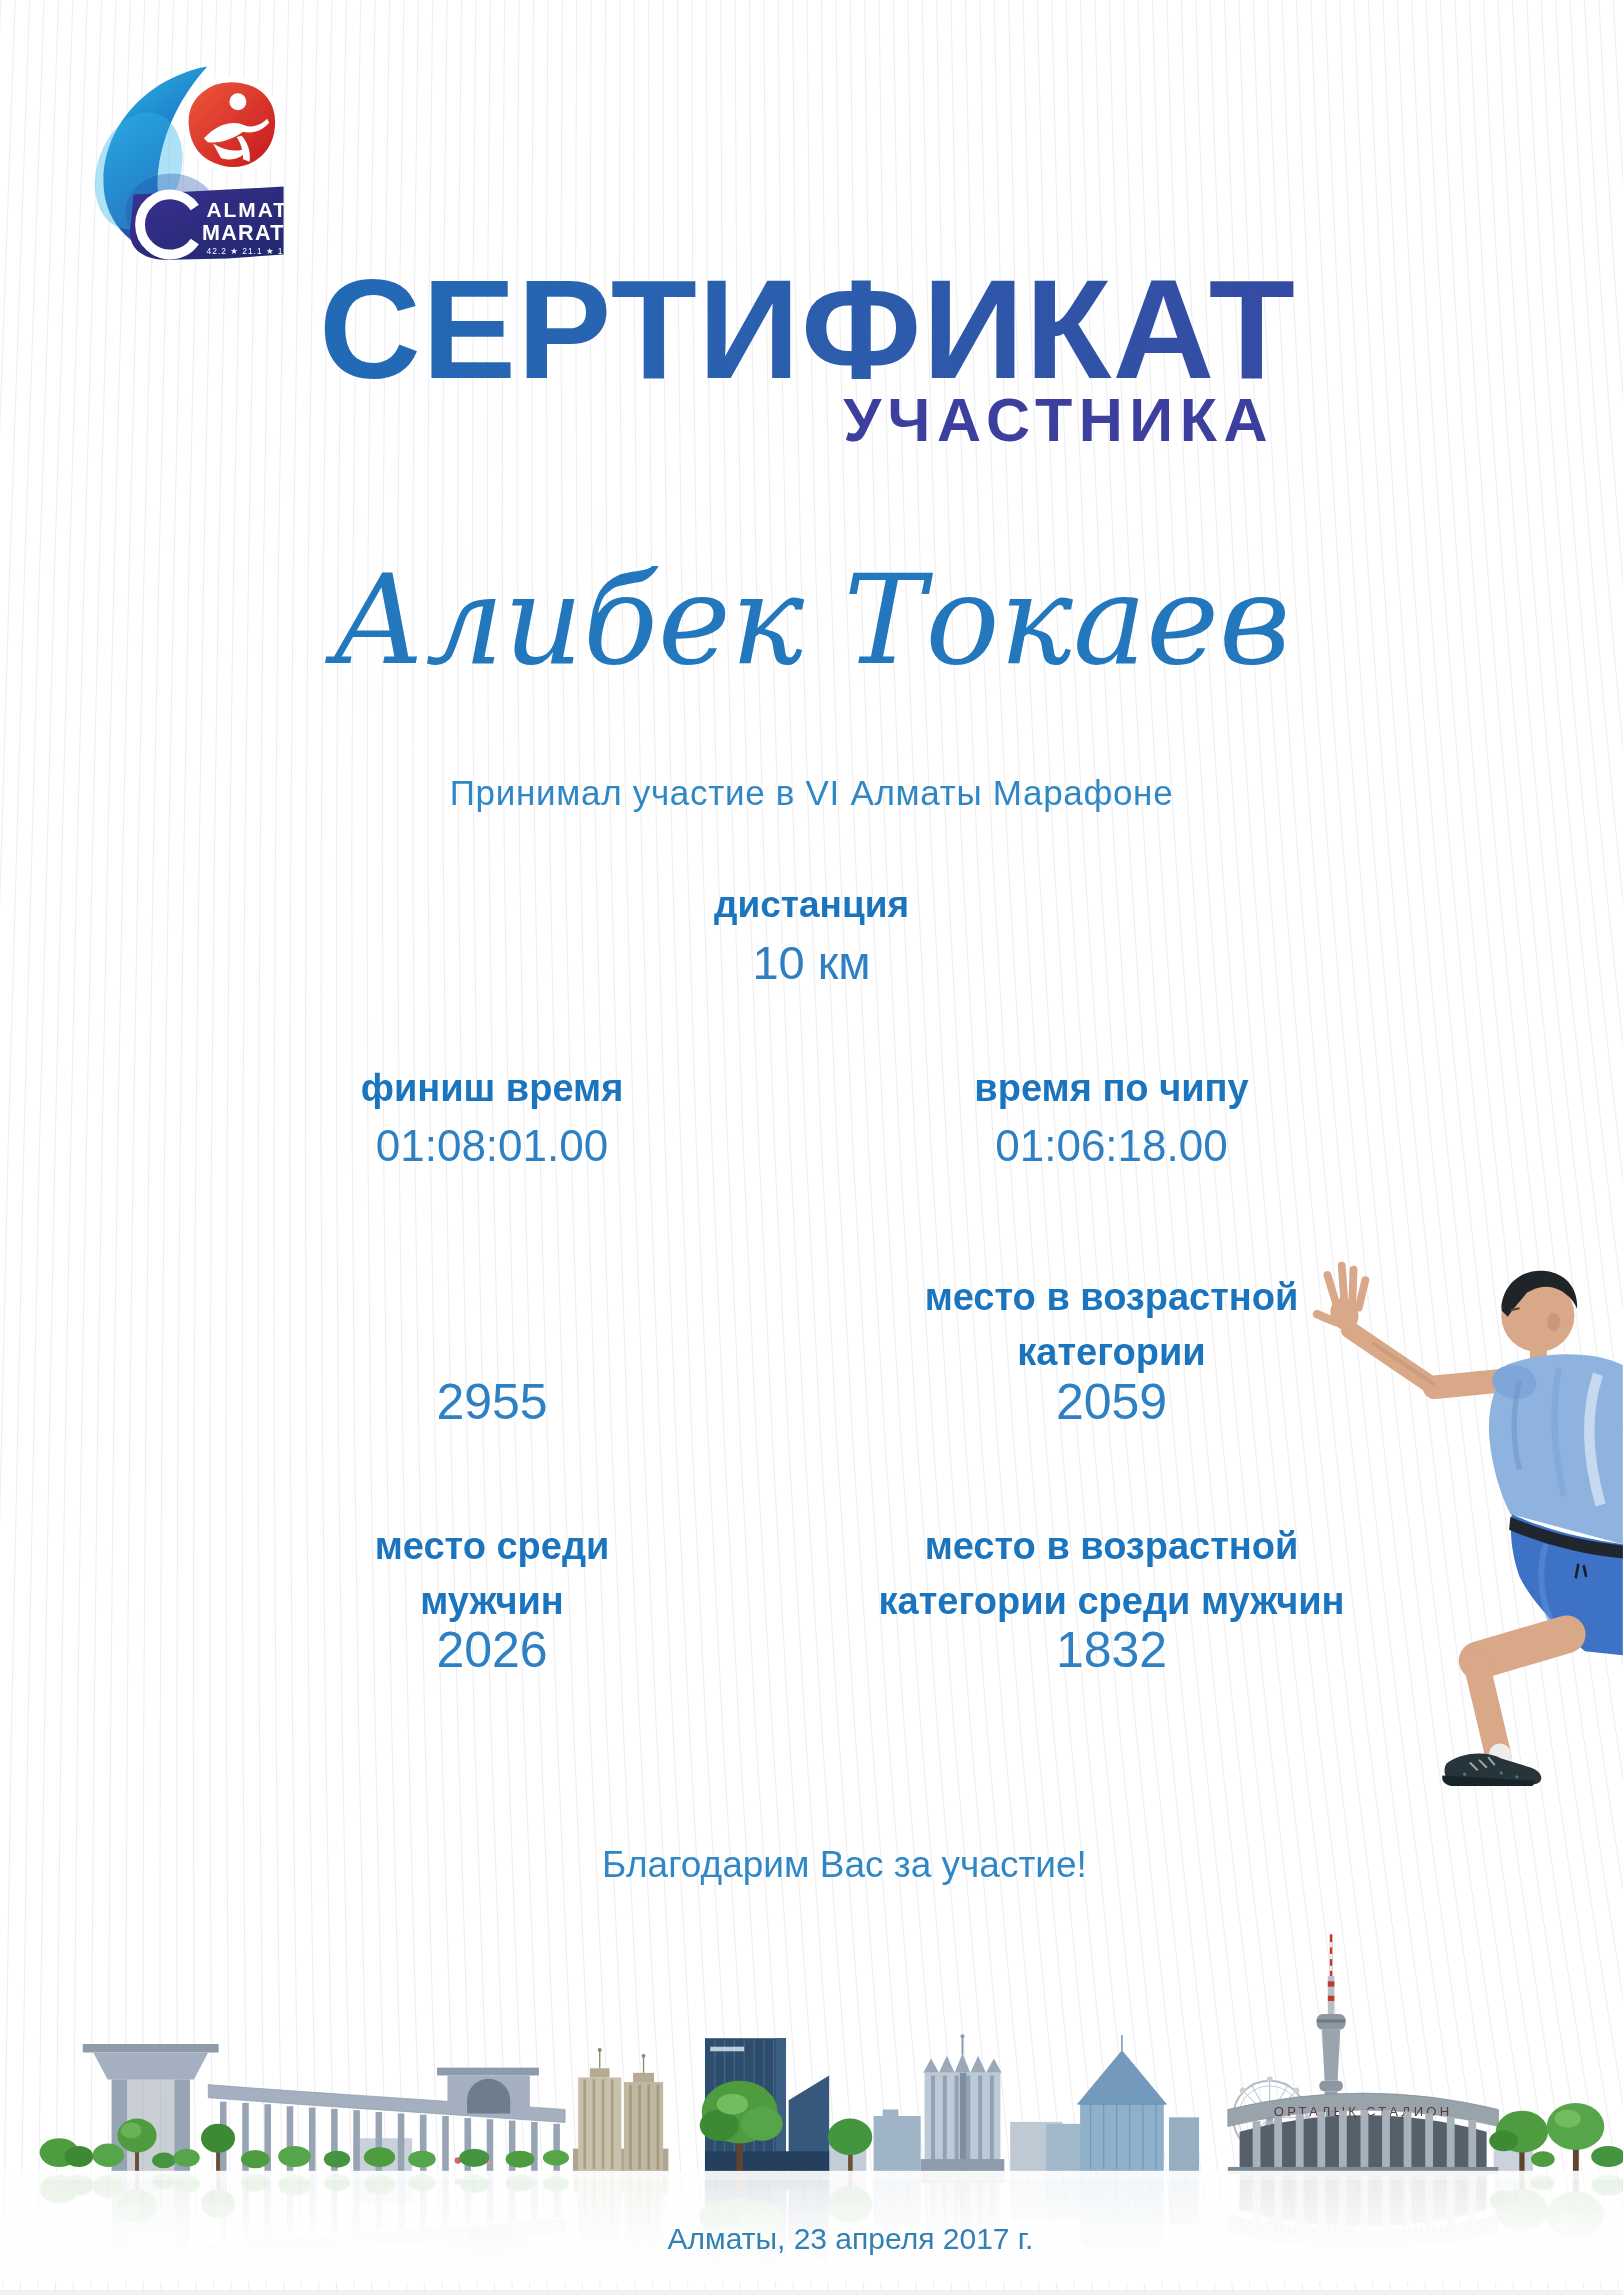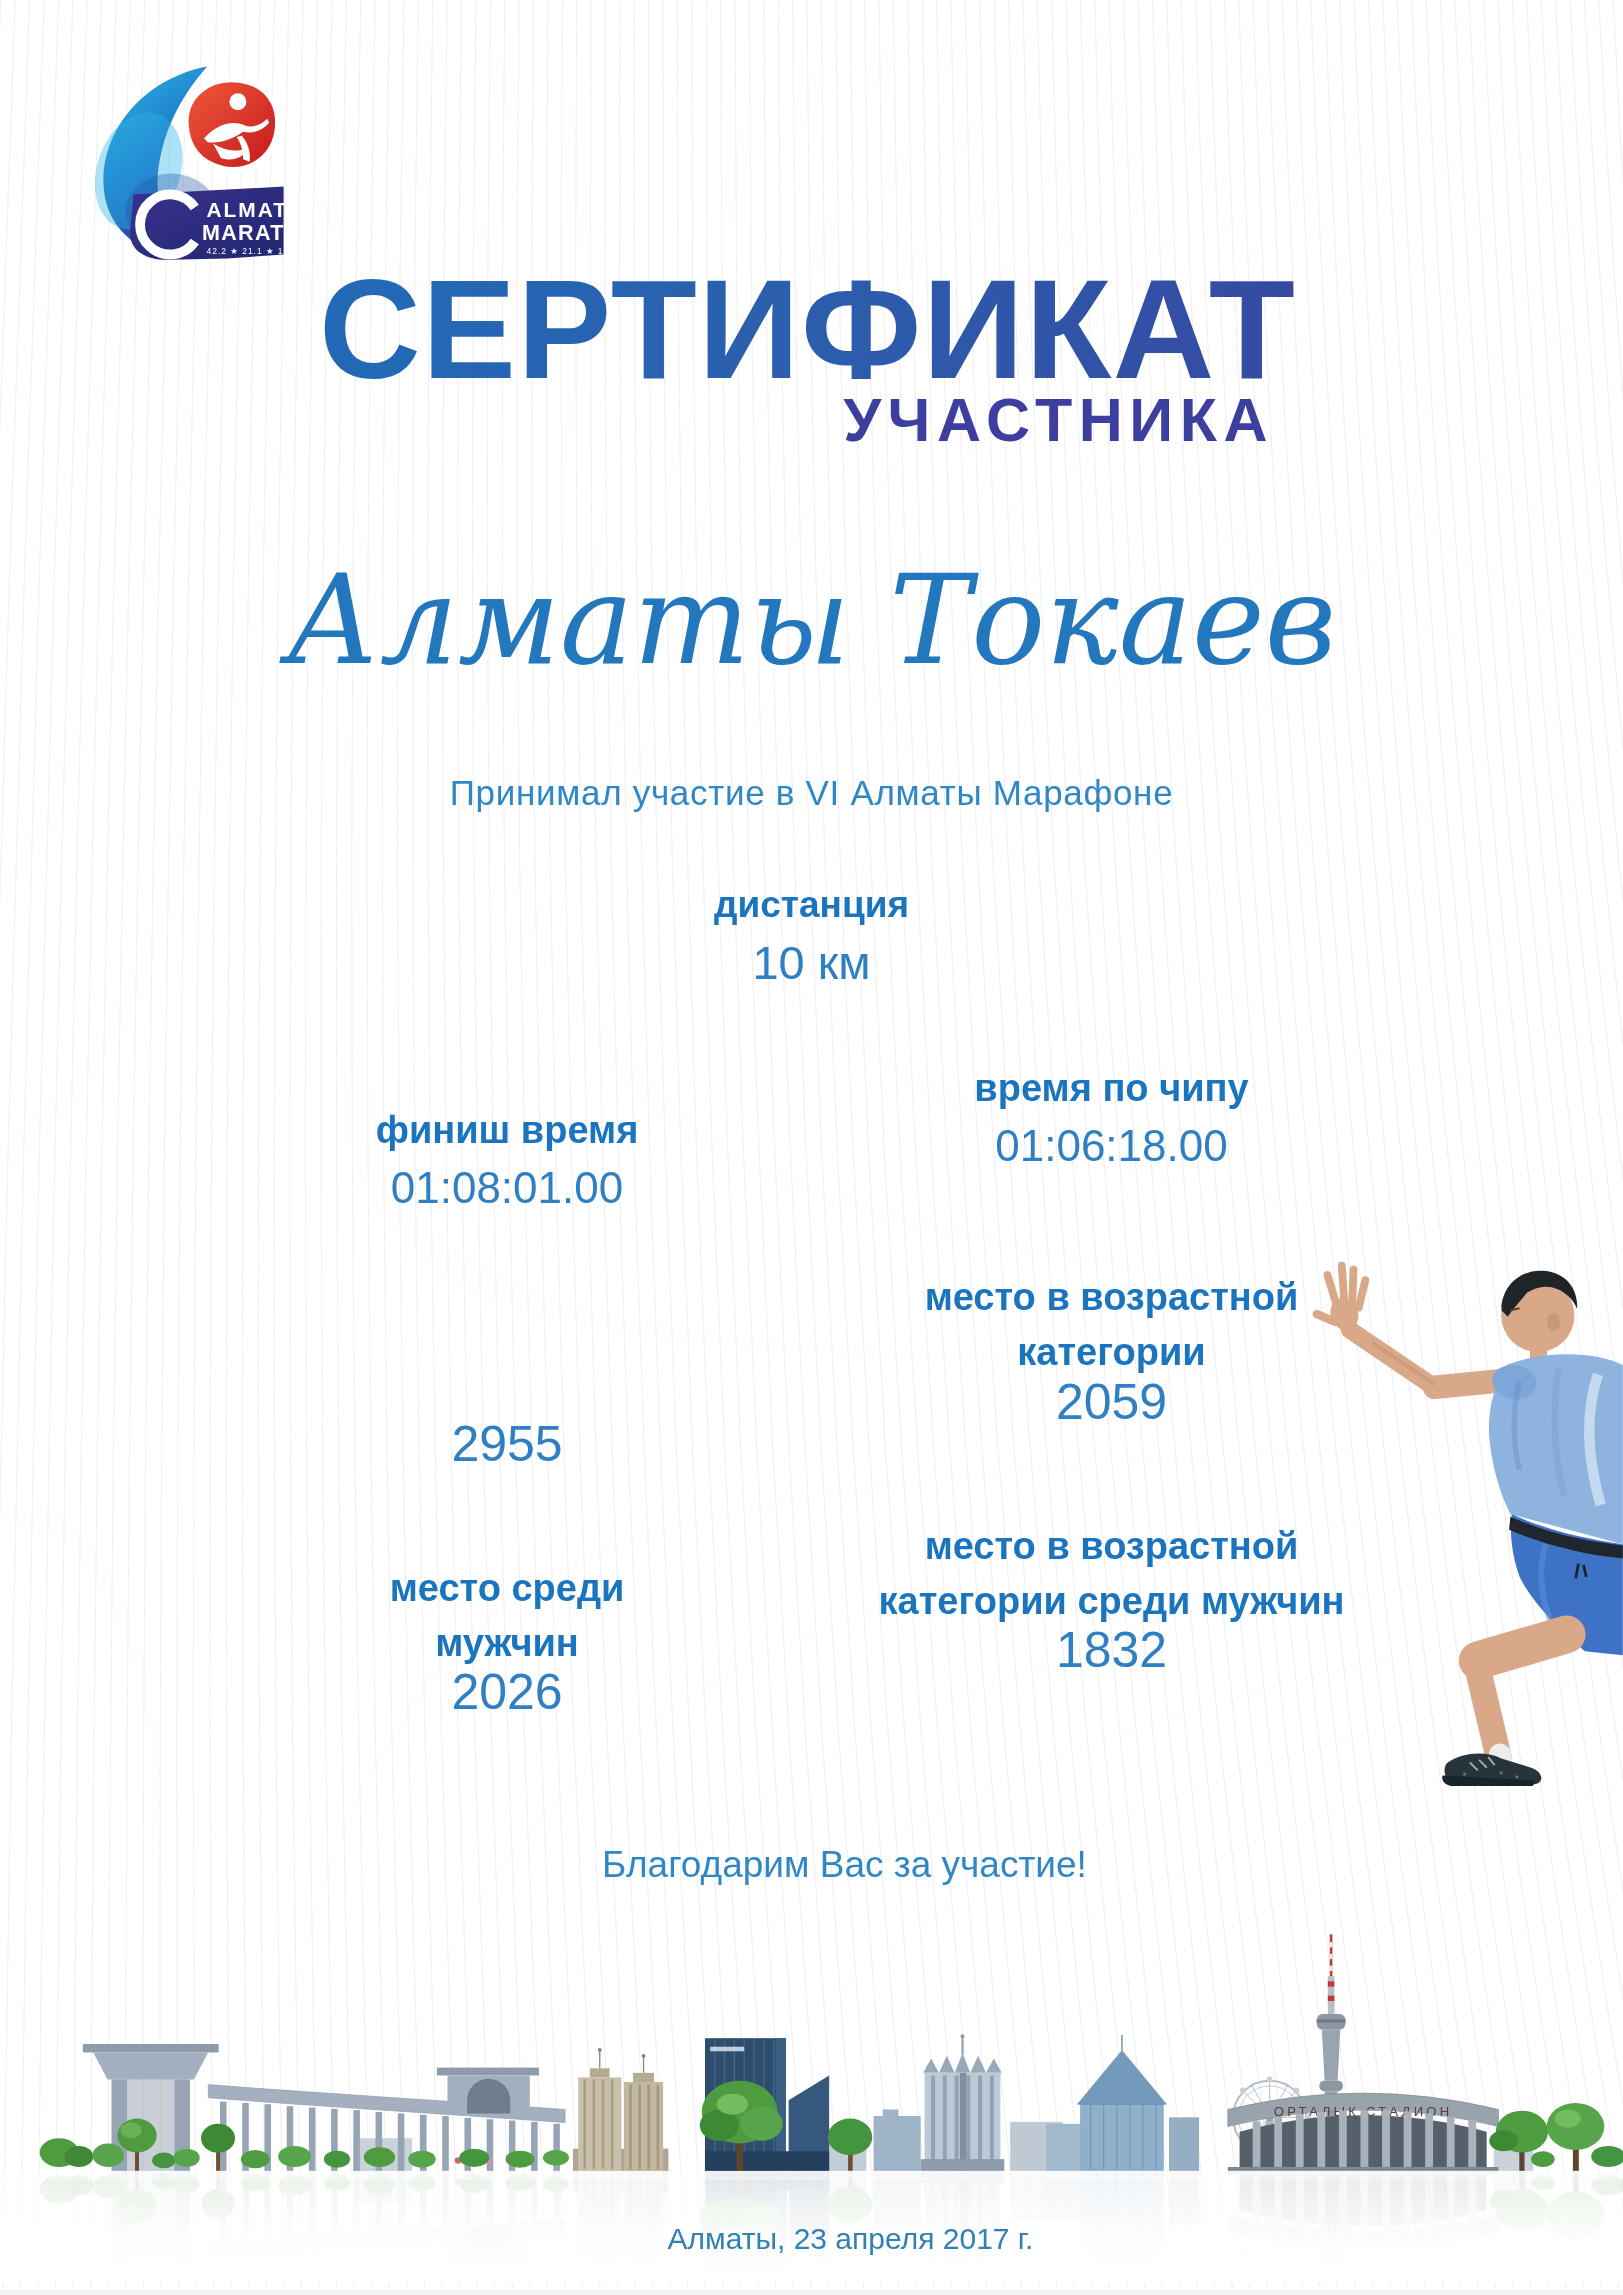--- a/index.html
+++ b/index.html
@@ -15,21 +15,21 @@
       font-size:61px;font-weight:700;letter-spacing:6.5px;color:#3C3F9E;line-height:1;}
   .participant-name{position:absolute;left:0;top:553px;width:1623px;text-align:center;z-index:3;
       font-family:"DejaVu Serif",serif;font-style:italic;font-size:123px;line-height:1.1;
       color:#2377BD;}
   .participation-line{position:absolute;left:0;top:773px;width:1623px;text-align:center;z-index:3;
       font-size:35px;color:#2F87C6;letter-spacing:0.7px;}
   .f-label{font-weight:700;color:#1B74BE;font-size:38px;line-height:1.45;}
   .f-value{color:#2F80C3;font-size:51px;line-height:1.1;}
   .dist-label{position:absolute;left:0;top:878px;width:1623px;text-align:center;z-index:3;font-size:37px;}
   .dist-value{position:absolute;left:0;top:937px;width:1623px;text-align:center;z-index:3;font-size:47px;}
-  .col-left{left:324px;width:366px;margin-top:42px;}
+  .col-left{left:309px;width:366px;}
   .col-right{left:850px;width:523px;}
   .stat{position:absolute;text-align:center;z-index:3;}
   .lbl-narrow{width:314px;margin:0 auto;}
   .lbl-wide{width:510px;margin:0 auto;}
   .r1l{top:1061px;} .r1v{top:1122px;font-size:44px;}
   .r2l{top:1270px;} .r2v{top:1375px;font-size:50px;}
   .r3l{top:1519px;} .r3v{top:1623px;font-size:50px;}
   .thanks-line{position:absolute;left:0;top:1844px;width:1623px;text-align:center;z-index:3;
       font-size:37px;color:#2F87C6;padding-left:33px;}
   .skyline-svg{position:absolute;left:0;top:1916px;width:1623px;height:366px;z-index:1;}
@@ -215,21 +215,21 @@
       <path d="M186,226 A46,46 0 1 0 186,278" stroke="#FFFFFF" stroke-width="15" fill="none"></path>
       <text x="204" y="240" font-size="32" font-weight="700" fill="#FFFFFF" letter-spacing="3">ALMATY</text>
       <text x="197" y="276" font-size="33" font-weight="700" fill="#FFFFFF" letter-spacing="2">MARATHON</text>
       <text x="204" y="297" font-size="13" fill="#FFFFFF" letter-spacing="1.5">42.2 ★ 21.1 ★ 10 ★ 3</text>
     </g>
   </svg>
 
   <div class="cert-title">СЕРТИФИКАТ</div>
   <div class="cert-subtitle">УЧАСТНИКА</div>
 
-  <div class="participant-name">Алматы Токаев</div>
+  <div class="participant-name">Алибек Токаев</div>
   <div class="participation-line">Принимал участие в VI Алматы Марафоне</div>
 
   <div class="dist-label f-label">дистанция</div>
   <div class="dist-value f-value">10 км</div>
 
   <div class="stat col-left r1l f-label">финиш время</div>
   <div class="stat col-right r1l f-label">время по чипу</div>
   <div class="stat col-left r1v f-value">01:08:01.00</div>
   <div class="stat col-right r1v f-value">01:06:18.00</div>
 

